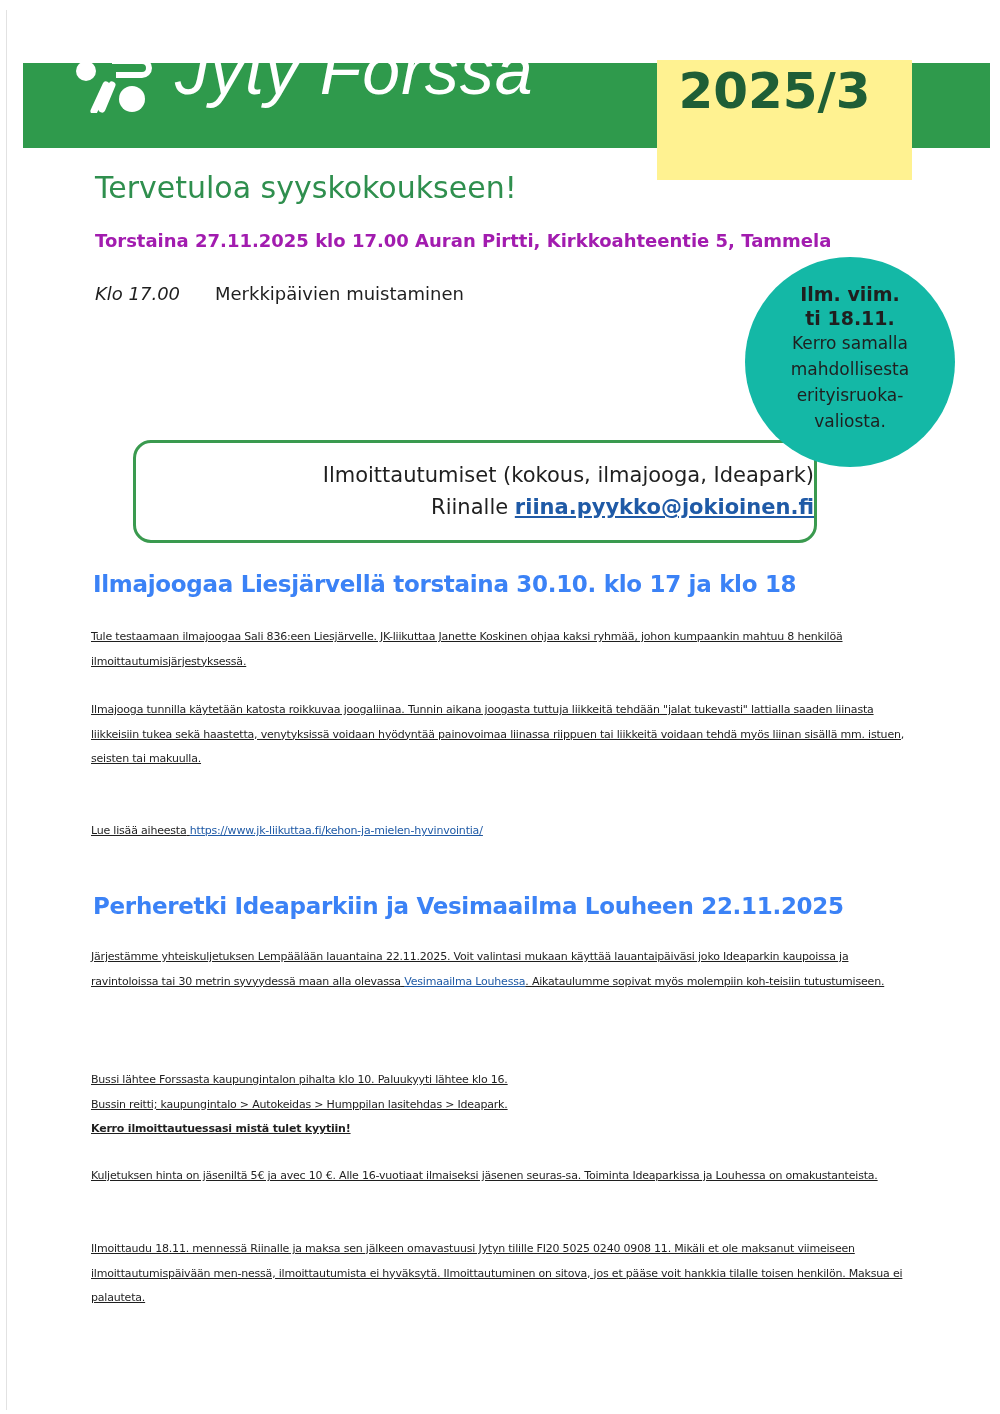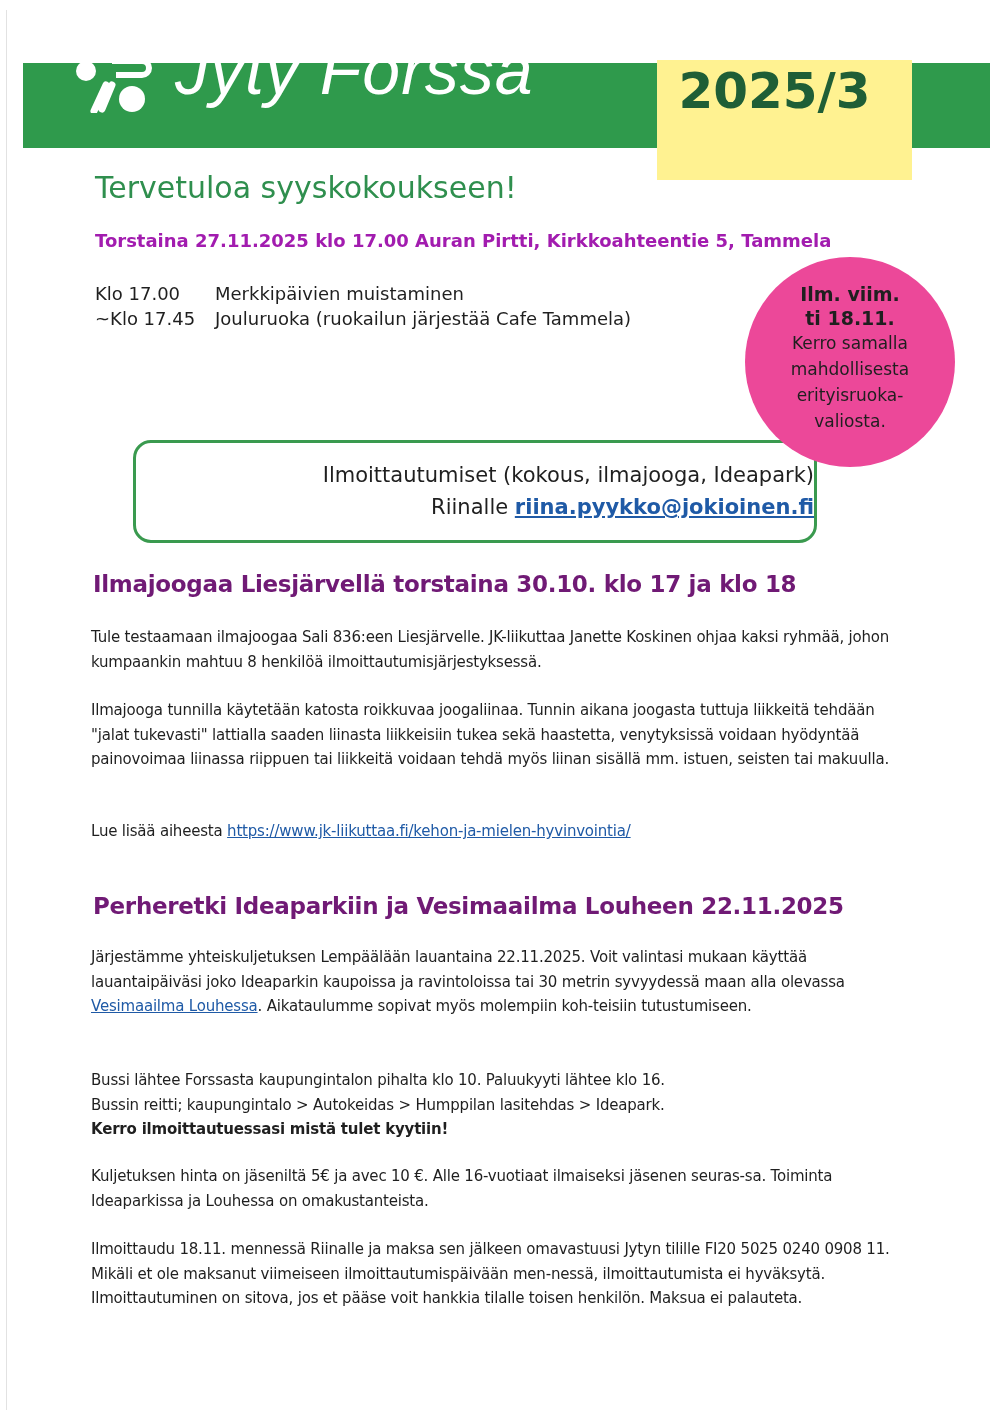--- a/index.html
+++ b/index.html
@@ -17,36 +17,36 @@
            font-style: italic; font-size: 68px; color: #ffffff; letter-spacing: 1px; line-height: 1; }
   .issue-box { position: absolute; left: 657px; top: 60px; width: 255px; height: 120px; background: #fff291; }
   .issue-num { position: absolute; left: 0; top: 2px; width: 235px; text-align: center;
                font-family: "DejaVu Sans", sans-serif; font-weight: bold; font-size: 50px; color: #1f5e36; }
 
   
   .h1 { position: absolute; left: 95px; top: 170px; font-size: 30px; color: #2f8f4e; font-family: "DejaVu Sans", sans-serif; }
   .event-line { position: absolute; left: 95px; top: 230px; font-size: 18px; font-weight: bold; color: #a21caf; }
   .agenda { position: absolute; left: 95px; top: 282px; font-size: 18px; line-height: 24.5px; color: #1f1f1f; }
   .agenda-row { display: flex; }
-  .agenda-time { width: 120px; flex: none; }
+  .agenda-time { width: 120px; flex: none; font-style: italic; }
   .agenda-text { width: 470px; }
 
   .circle { position: absolute; left: 745px; top: 257px; width: 210px; height: 210px; border-radius: 50%;
-            background: #ec4899; text-align: center; box-sizing: border-box; padding-top: 25px; color: #1f1f1f; }
+            background: #14b8a6; text-align: center; box-sizing: border-box; padding-top: 25px; color: #1f1f1f; }
   .circle .c-bold { font-weight: bold; font-size: 19px; line-height: 24px; }
   .circle .c-norm { font-size: 17px; line-height: 26px; }
 
   .reg-box { position: absolute; left: 133px; top: 440px; width: 684px; height: 103px; box-sizing: border-box;
              border: 3px solid #3a9a4f; border-radius: 18px; background: #ffffff;
              text-align: right; padding-top: 16px; font-size: 21px; line-height: 32px; color: #1f1f1f; }
   .email-link { color: #1f5aa6; font-weight: bold; text-decoration: underline; }
 
   
-  .h2 { position: absolute; left: 93px; font-size: 23px; font-weight: bold; color: #701a75; font-family: "DejaVu Sans", sans-serif; letter-spacing: -0.3px; }
-  .para { position: absolute; left: 91px; width: 820px; font-size: 15px; line-height: 24.5px; color: #1f1f1f; letter-spacing: -0.2px; }
+  .h2 { position: absolute; left: 93px; font-size: 23px; font-weight: bold; color: #3b82f6; font-family: "DejaVu Sans", sans-serif; letter-spacing: -0.3px; }
+  .para { position: absolute; left: 91px; width: 820px; font-size: 11px; line-height: 24.5px; color: #1f1f1f; letter-spacing: -0.2px; text-decoration: underline; }
   .link { color: #1f5aa6; text-decoration: underline; }
   .bold { font-weight: bold; }
 </style>
 </head>
 <body>
 
 <div class="page-edge"></div>
 
 <div class="header-bar"></div>
 <svg class="logo" viewBox="0 0 95 58">
@@ -62,24 +62,20 @@
 
 <div class="h1">Tervetuloa syyskokoukseen!</div>
 <div class="event-line">Torstaina 27.11.2025 klo 17.00 Auran Pirtti, Kirkkoahteentie 5, Tammela</div>
 
 <div class="agenda">
   <div class="agenda-row">
     <div class="agenda-time">Klo 17.00</div>
     <div class="agenda-text">Merkkipäivien muistaminen</div>
   </div>
   <div class="agenda-row">
-  </div>
-  <div class="agenda-row">
-    <div class="agenda-time">~Klo 17.45</div>
-    <div class="agenda-text">Jouluruoka (ruokailun järjestää Cafe Tammela)</div>
   </div>
 </div>
 
 <div class="reg-box">
   <div>Ilmoittautumiset (kokous, ilmajooga, Ideapark)</div>
   <div>
     <span>Riinalle</span>
     <a class="email-link">riina.pyykko@jokioinen.fi</a>
   </div>
 </div>

